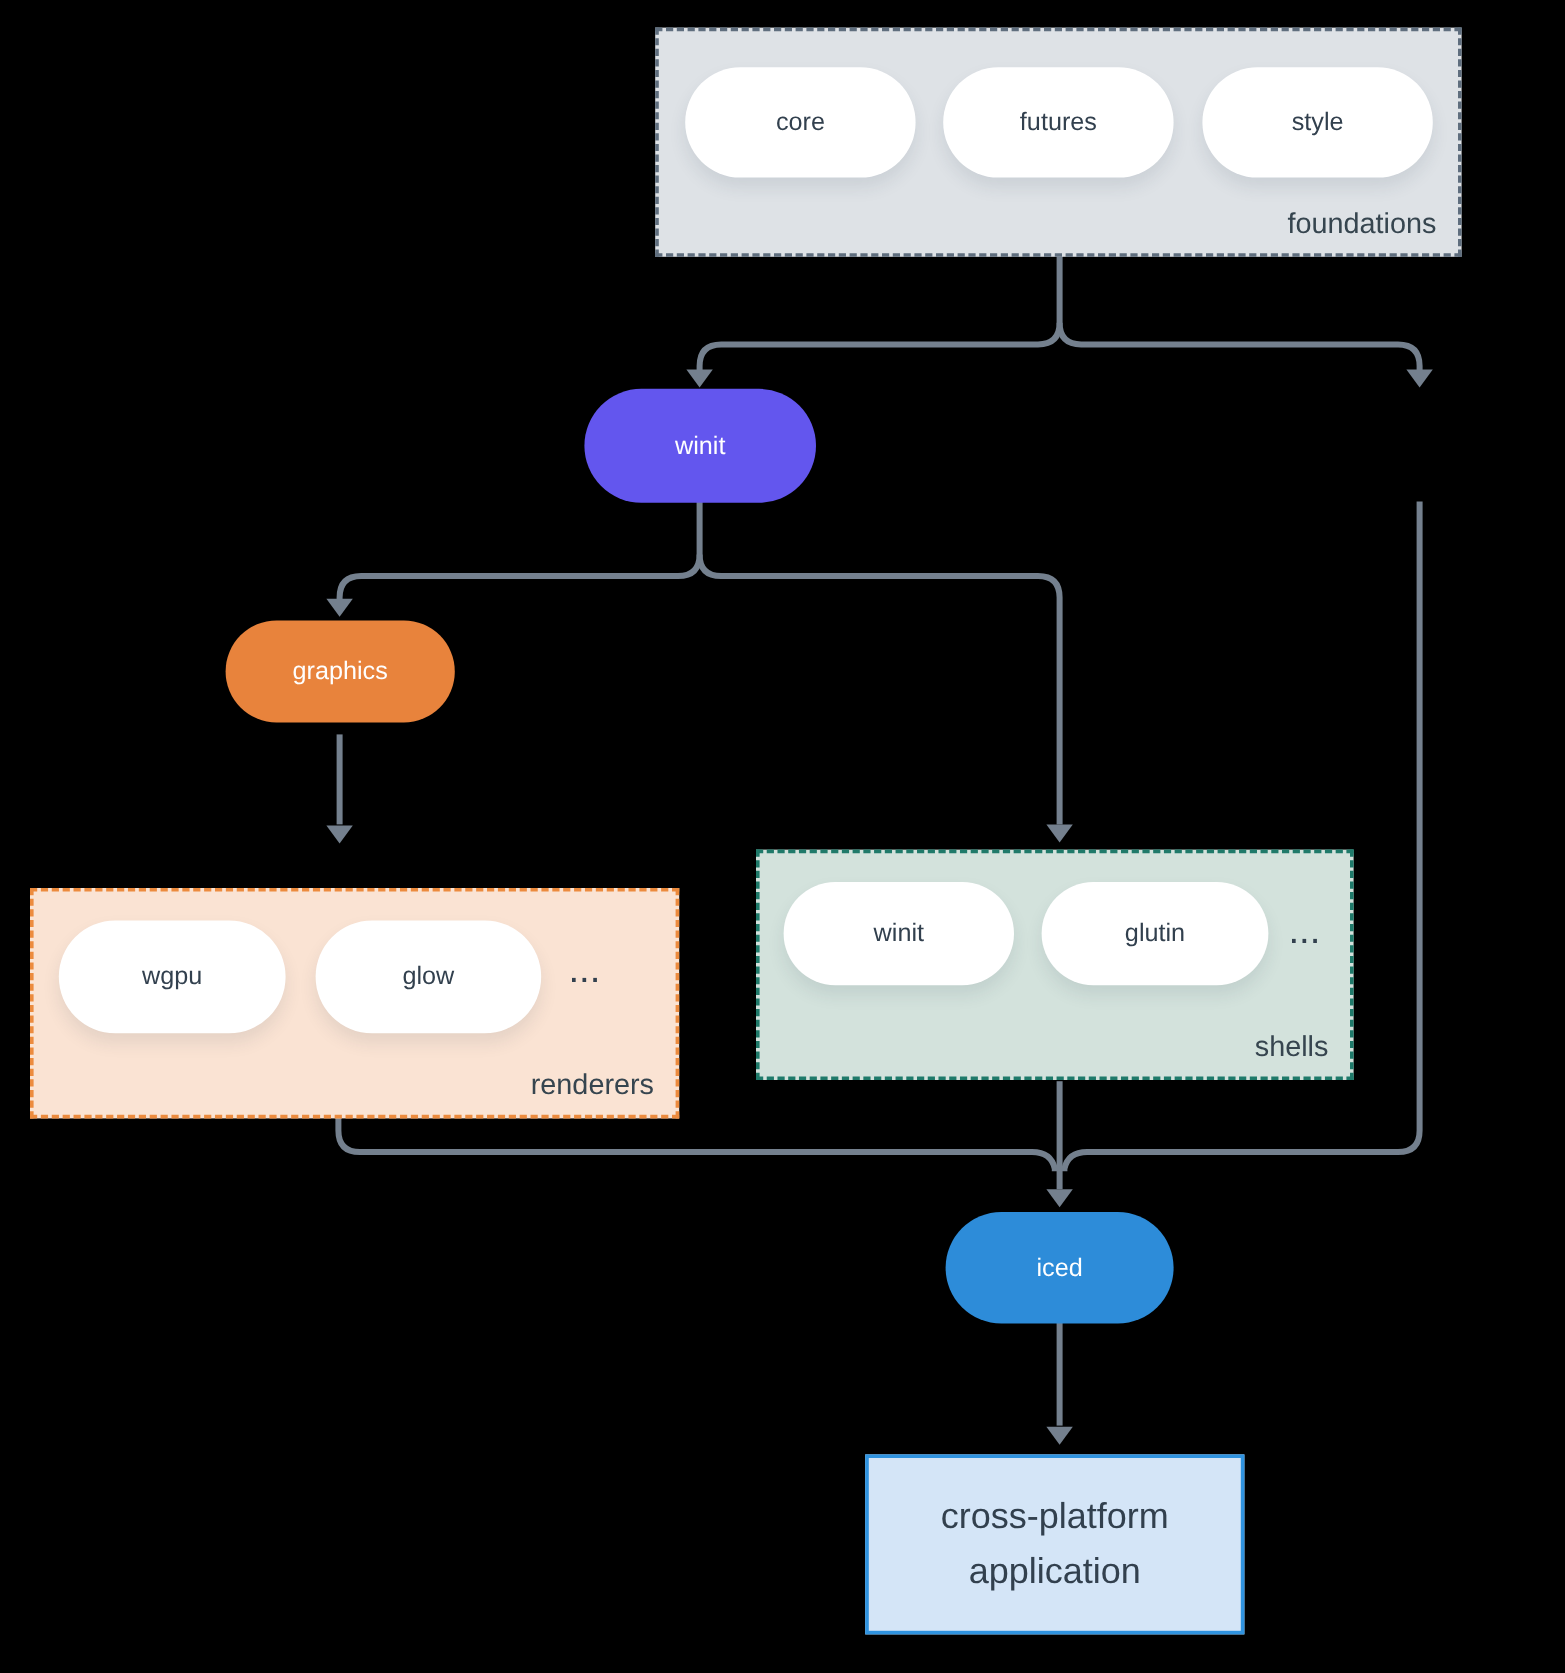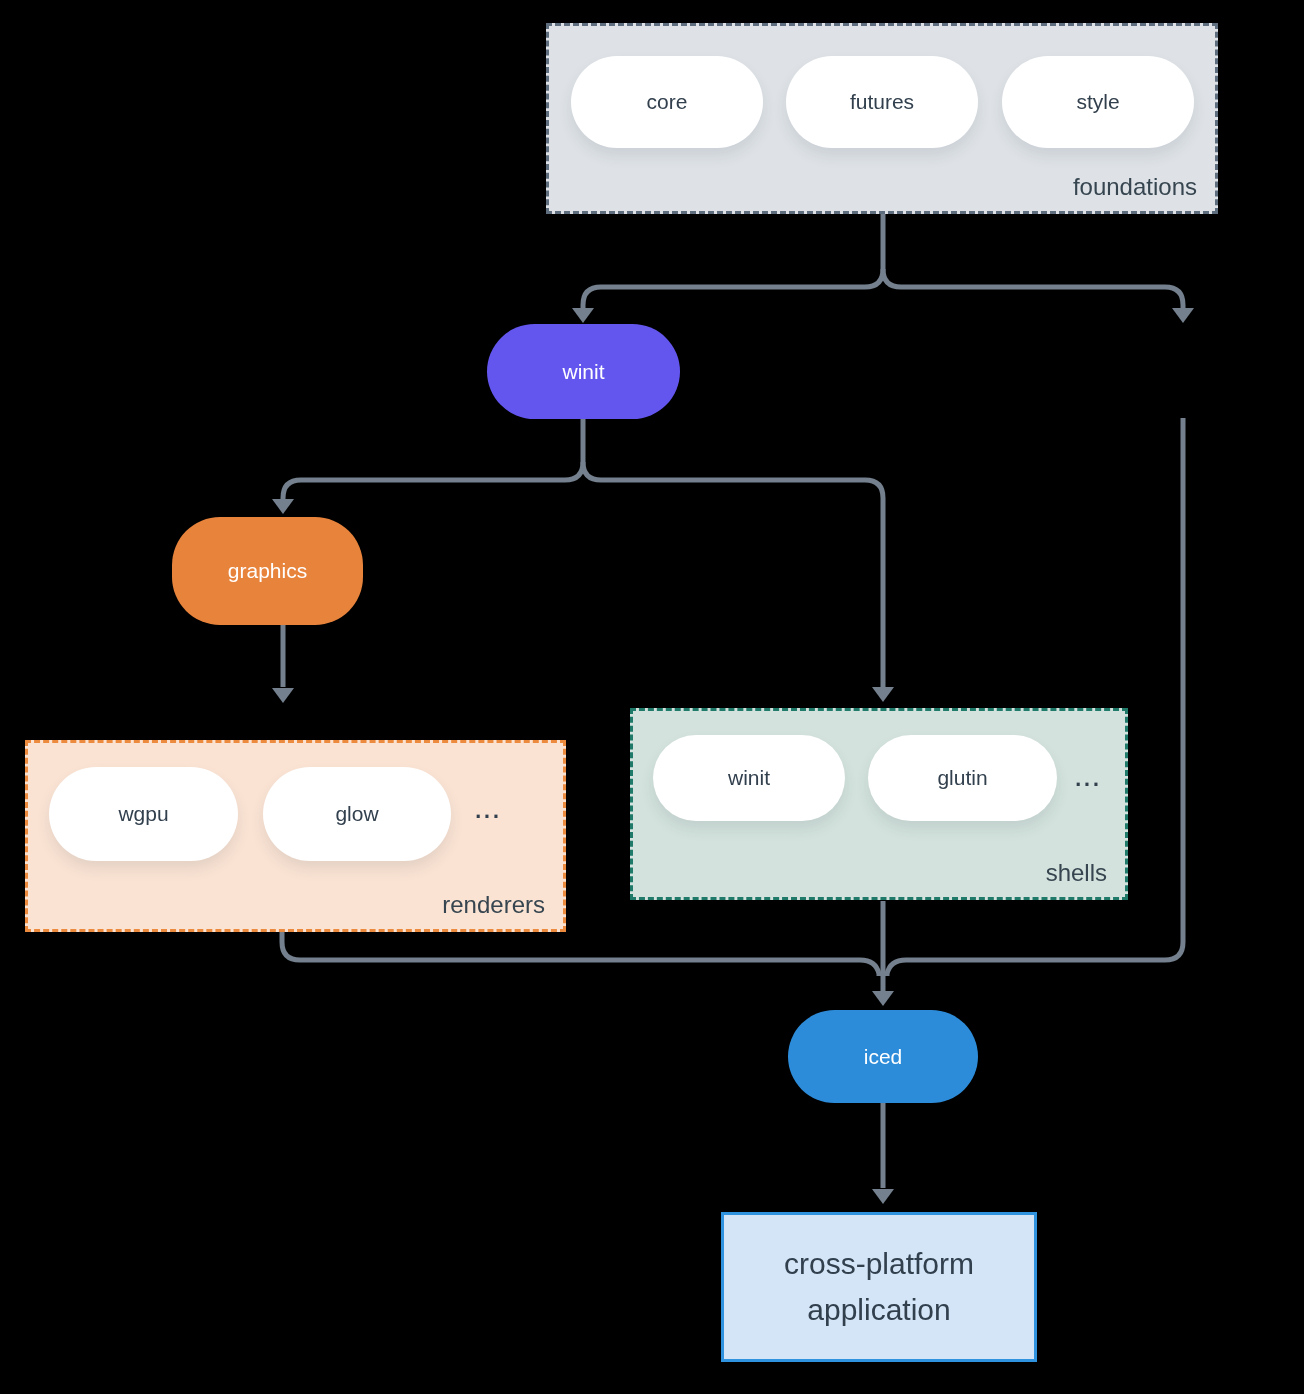--- a/index.html
+++ b/index.html
@@ -60,21 +60,21 @@
   }
   
   .g-foundations { left: 546px; top: 23px; width: 666px; height: 185px; }
   .g-foundations .pill { top: 30px; height: 92px; width: 192px; }
   .p-core    { left: 22px; }
   .p-futures { left: 237px; }
   .p-style   { left: 453px; }
   
   .n-native   { left: 487px;  top: 324px;  width: 193px; height: 95px; }
   .n-web      { left: 1088px; top: 323px;  width: 190px; height: 95px; }
-  .n-graphics { left: 172px;  top: 517px;  width: 191px; height: 108px; text-align: center; }
+  .n-graphics { left: 188px;  top: 517px;  width: 191px; height: 85px; text-align: center; }
   .n-iced     { left: 788px;  top: 1010px; width: 190px; height: 93px; }
   
   .g-renderers { left: 25px; top: 740px; width: 499px; height: 186px; padding-left: 36px; }
   .g-renderers .pill { top: 24px; height: 94px; }
   .p-wgpu { left: 21px;  width: 189px; }
   .p-glow { left: 235px; width: 188px; }
   .g-renderers .ellipsis { left: 437px; top: 46px; }
   
   .g-shells { left: 630px; top: 708px; width: 492px; height: 186px; }
   .g-shells .pill { top: 24px; height: 86px; }

